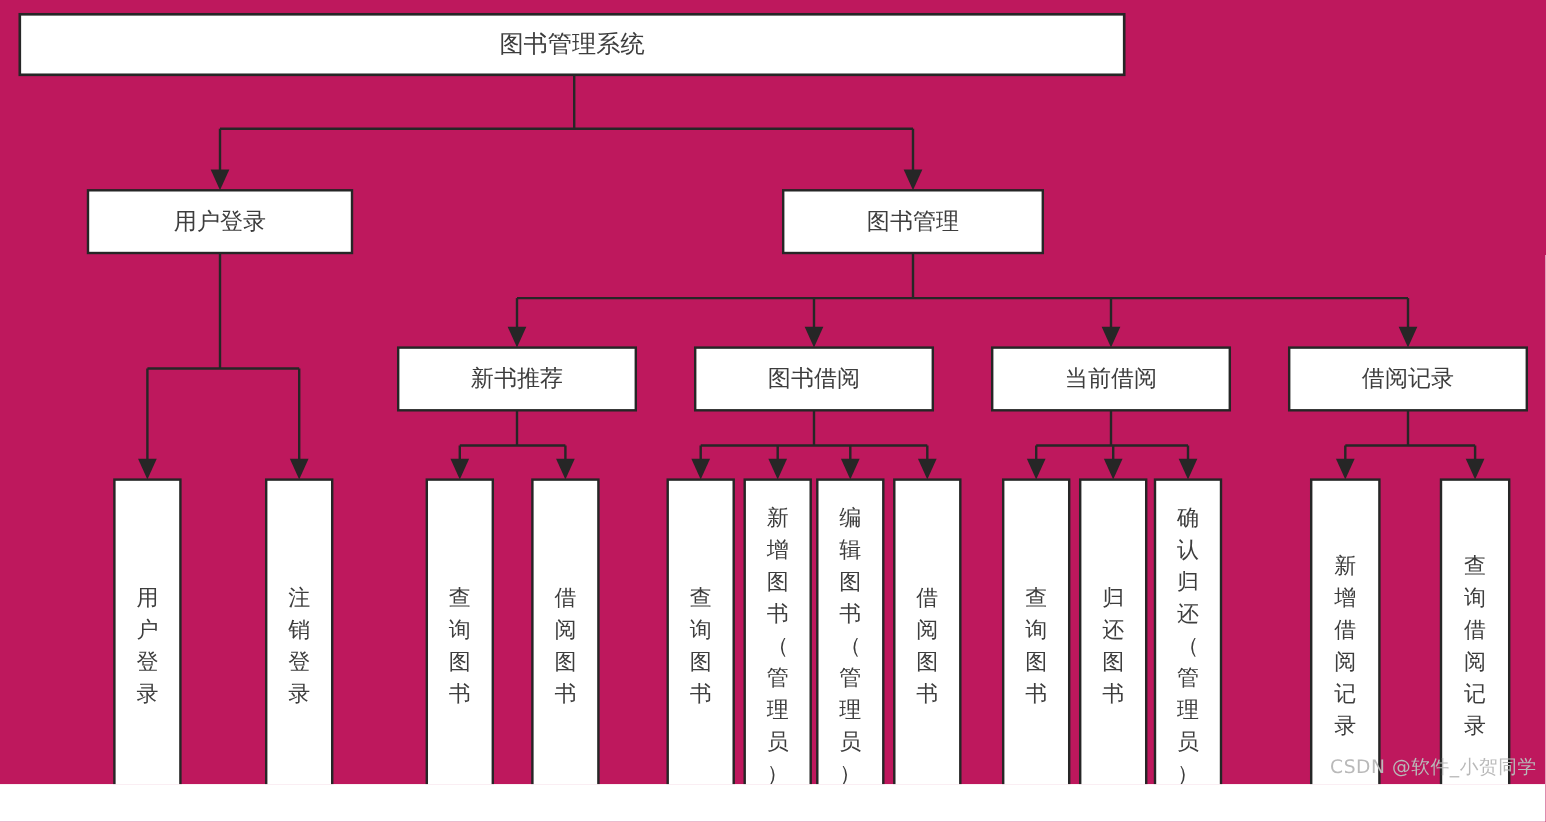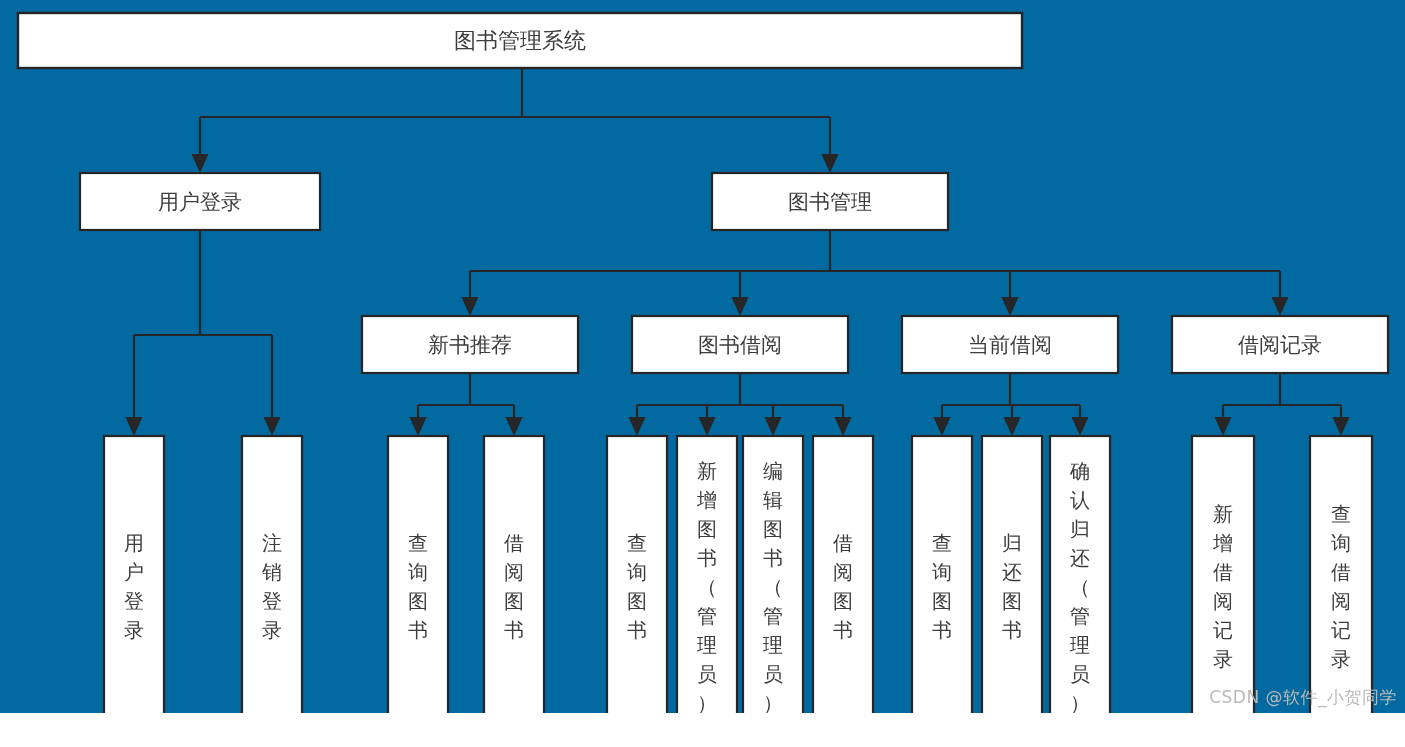--- a/index.html
+++ b/index.html
@@ -8,21 +8,21 @@
     padding: 0;
     background: #ffffff;
   }
   body {
     font-family: "DejaVu Sans", "Liberation Sans", sans-serif;
   }
   #diagram-root {
     position: relative;
     width: 1405px;
     height: 713px;
-    background: #0369a1;
+    background: #be185d;
     overflow: hidden;
   }
   svg.flow-svg {
     position: absolute;
     left: 0;
     top: 0;
     width: 1405px;
     height: 747px;
   }
   .node-box {

